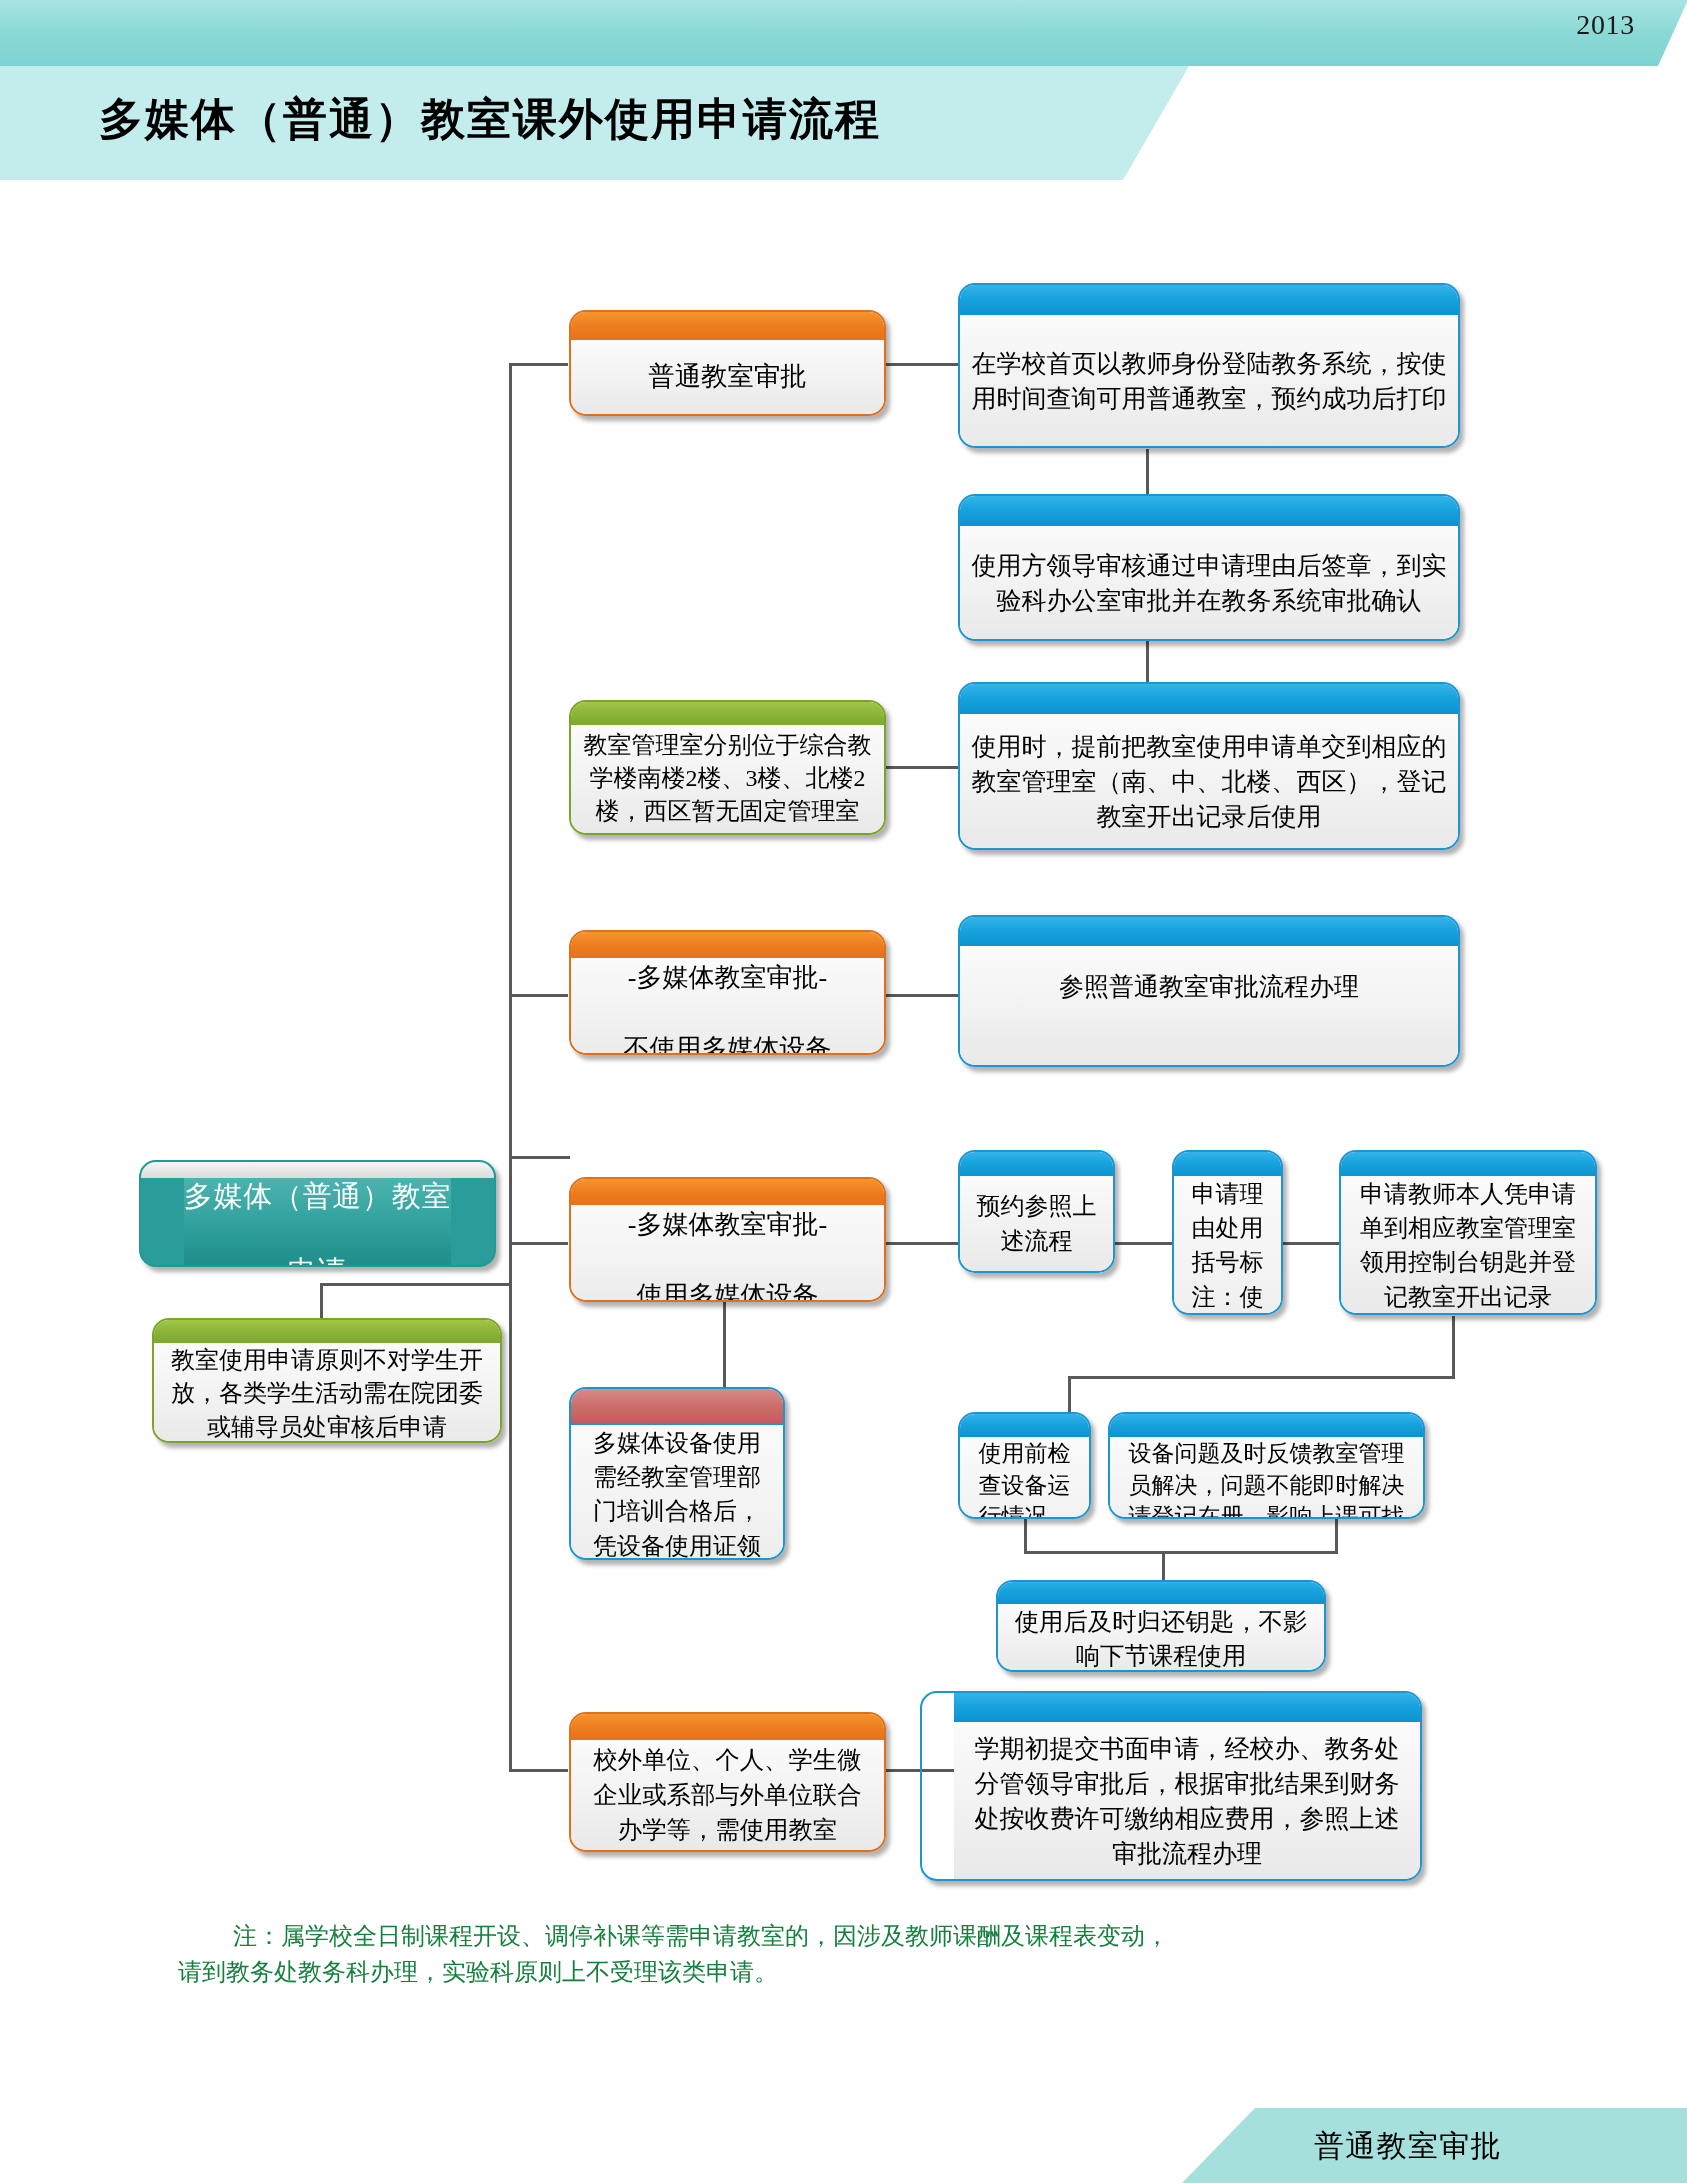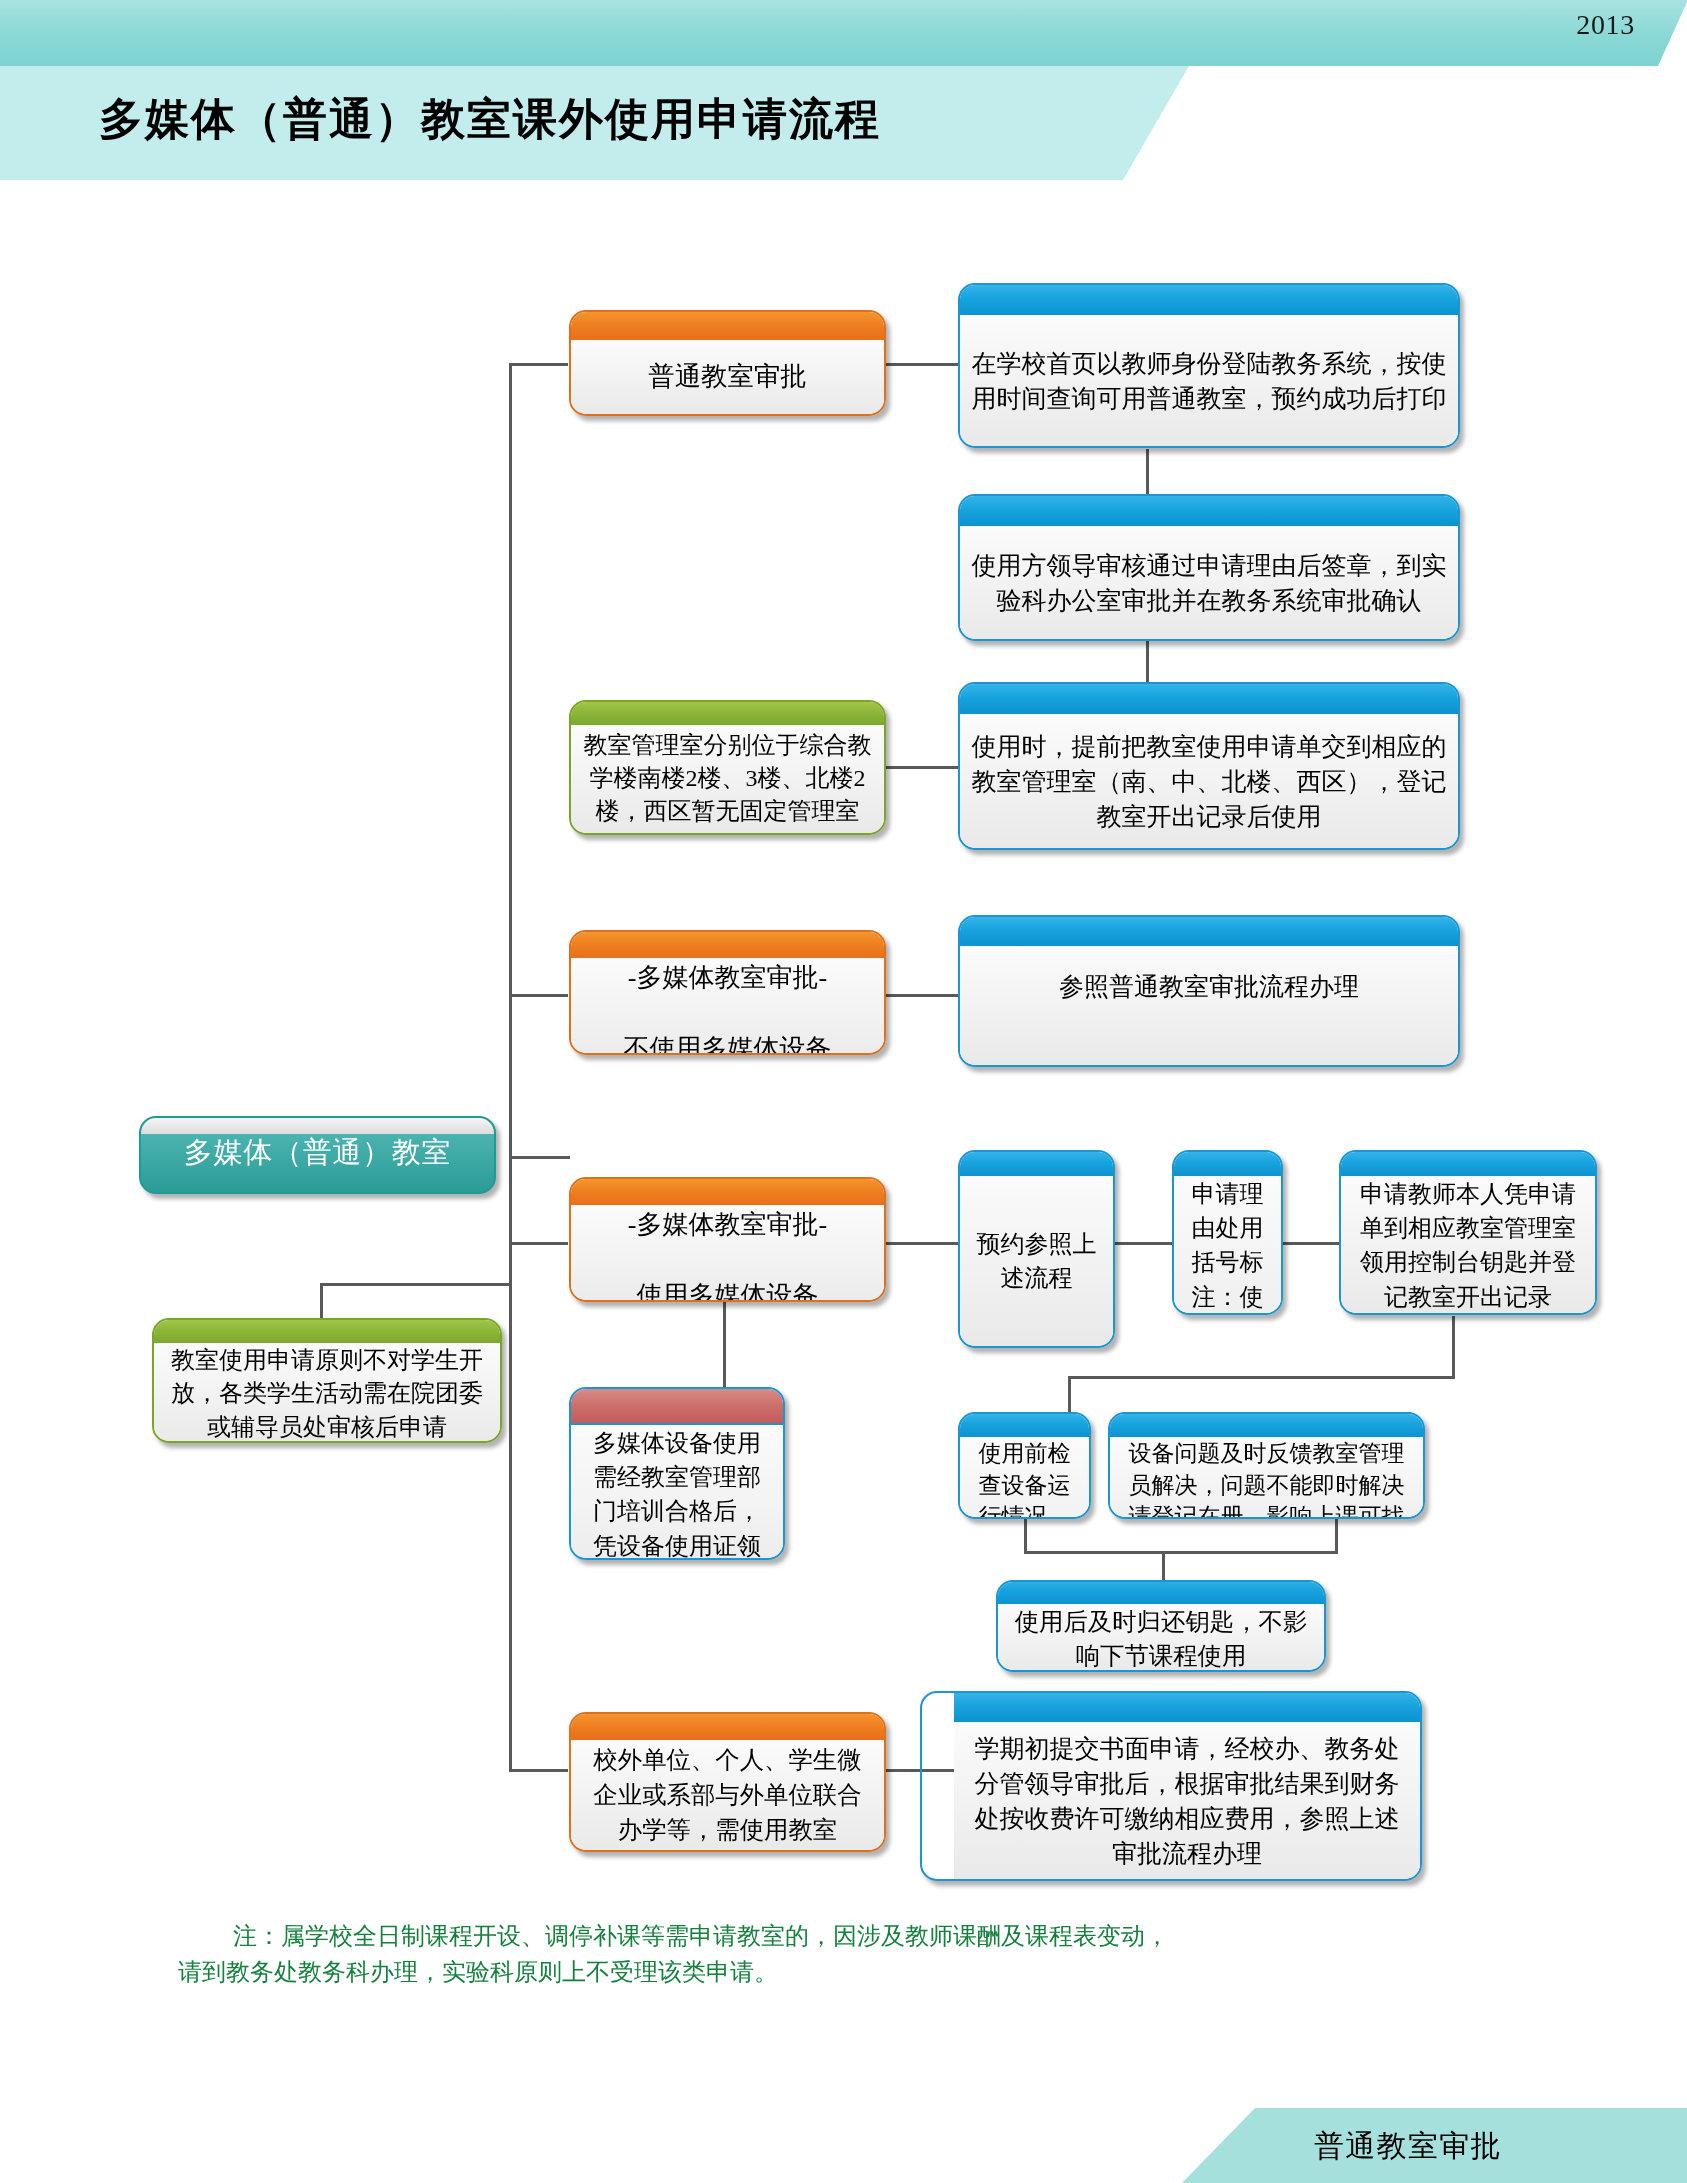--- a/index.html
+++ b/index.html
@@ -158,21 +158,21 @@
 <div class="ln v" style="left:1162px;top:1551px;height:32px;"></div>
 
 <div class="ln v" style="left:509px;top:1283px;height:34px;"></div>
 <div class="ln h" style="left:320px;top:1283px;width:192px;"></div>
 <div class="ln v" style="left:320px;top:1283px;height:40px;"></div>
 
 <div class="ln h" style="left:509px;top:1769px;width:59px;"></div>
 <div class="ln h" style="left:885px;top:1769px;width:73px;"></div>
 <div class="ln v" style="left:509px;top:1156px;height:615px;"></div>
 
-<div id="node-root" style="left:139px;top:1116px;width:357px;height:78px;">
+<div id="node-root" style="left:139px;top:1160px;width:357px;height:107px;align-items:center;">
   <div class="bar"></div>
   <div class="body">
     <span>
       <span>多媒体（普通）教室</span><br>
       <span>申请</span>
     </span>
   </div>
 </div>
 
 <div class="node acc-orange" style="left:569px;top:310px;width:317px;height:106px;">
@@ -232,21 +232,21 @@
 <div class="node acc-orange" style="left:569px;top:1177px;width:317px;height:125px;">
   <div class="bar" style="height:26.4px;"></div>
   <div class="body">
     <span style="font-size:26px;line-height:1.38;">
       <span>-多媒体教室审批-</span><br>
       <span>使用多媒体设备</span>
     </span>
   </div>
 </div>
 
-<div class="node acc-blue" style="left:958px;top:1150px;width:157px;height:198px;">
+<div class="node acc-blue" style="left:958px;top:1150px;width:157px;height:123px;">
   <div class="bar" style="height:24px;"></div>
   <div class="body">
     <span style="font-size:24px;line-height:1.42;">预约参照上述流程</span>
   </div>
 </div>
 
 <div class="node acc-blue" style="left:1172px;top:1150px;width:111px;height:165px;">
   <div class="bar" style="height:24px;"></div>
   <div class="body">
     <span style="font-size:24px;line-height:1.42;">申请理由处用括号标注：使用多媒体</span>

